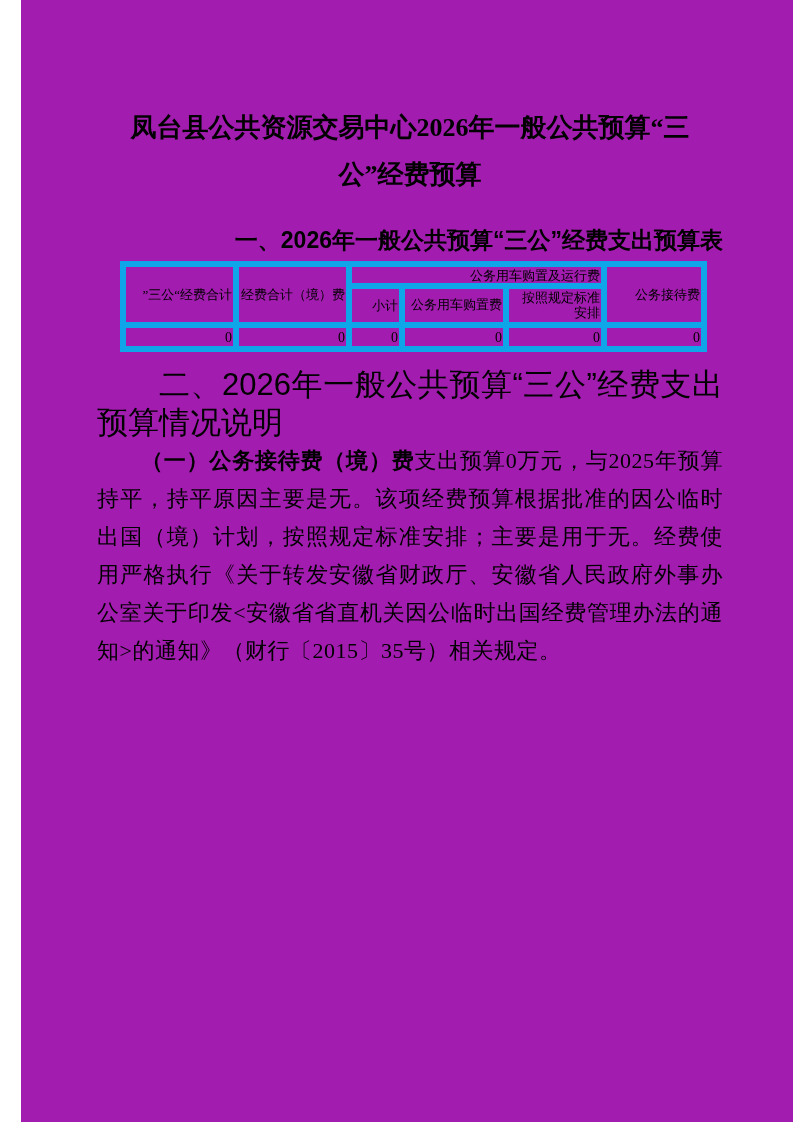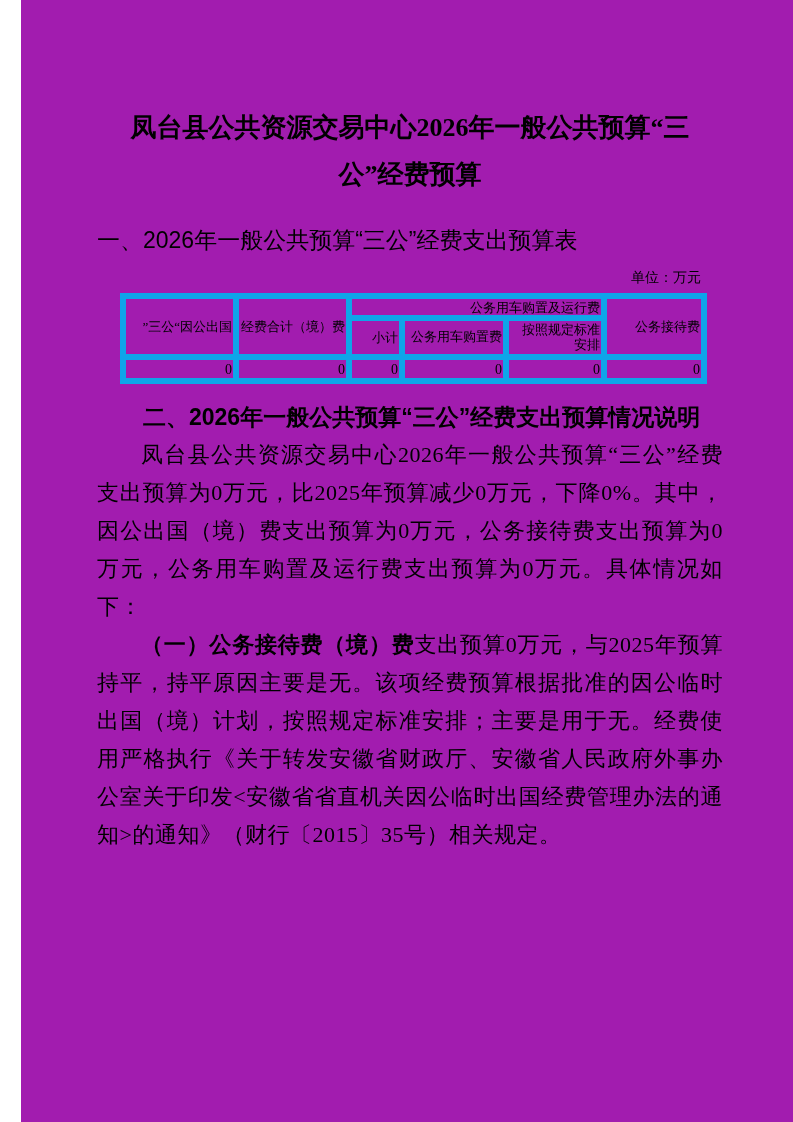--- a/index.html
+++ b/index.html
@@ -23,24 +23,24 @@
     max-width: 590px;
     margin: 0 auto;
     font-size: 26px;
     line-height: 47px;
     font-weight: bold;
     text-align: center;
   }
   .sec1-heading {
     margin: 27px 0 0 0;
     font-family: "Liberation Sans", "DejaVu Sans", sans-serif;
-    font-weight: normal;
+    font-weight: bold;
     font-size: 23px;
     line-height: 31px;
-    text-align: left;
+    text-align: right;
   }
   .unit-row {
     width: 604px;
     margin-top: 12px;
     text-align: right;
     font-size: 14px;
     line-height: 20px;
   }
   table.budget-table {
     border-collapse: collapse;
@@ -64,22 +64,22 @@
   .text-block {
     margin-top: 14px;
     font-size: 22px;
     line-height: 38px;
     letter-spacing: 0.5px;
     text-align: justify;
   }
   .sec2-heading {
     margin: 0;
     font-family: "Liberation Sans", "DejaVu Sans", sans-serif;
-    font-weight: bold;
-    font-size: 23px;
+    font-weight: normal;
+    font-size: 31px;
     line-height: 38px;
     letter-spacing: 0;
     text-indent: 2em;
     text-align: justify;
   }
   .para {
     margin: 0;
     text-indent: 2em;
   }
   .para .lead {
@@ -88,34 +88,33 @@
 </style>
 </head>
 <body>
 
 <div class="page">
 
   <h1 class="doc-title">凤台县公共资源交易中心2026年一般公共预算“三公”经费预算</h1>
 
   <h2 class="sec1-heading">一、2026年一般公共预算“三公”经费支出预算表</h2>
 
-  <div class="unit-row">单位：万元</div>
 
   <table class="budget-table">
     <colgroup>
       <col style="width:113px">
       <col style="width:113px">
       <col style="width:53px">
       <col style="width:104px">
       <col style="width:98px">
       <col style="width:100px">
     </colgroup>
     <tbody>
       <tr class="row-band">
-        <td rowspan="2">”三公“因公出国</td>
+        <td rowspan="2">”三公“经费合计</td>
         <td rowspan="2">经费合计（境）费</td>
         <td colspan="3" class="band-cell">公务用车购置及运行费</td>
         <td rowspan="2">公务接待费</td>
       </tr>
       <tr class="row-sub">
         <td>小计</td>
         <td class="squeeze">公务用车购置费</td>
         <td class="squeeze">按照规定标准安排</td>
       </tr>
       <tr class="row-values">
@@ -125,19 +124,18 @@
         <td>0</td>
         <td>0</td>
         <td>0</td>
       </tr>
     </tbody>
   </table>
 
   <div class="text-block">
     <p class="sec2-heading">二、2026年一般公共预算“三公”经费支出预算情况说明</p>
 
-    <p class="para"><span class="lead"></span><span>凤台县公共资源交易中心2026年一般公共预算“三公”经费支出预算为0万元，比2025年预算减少0万元，下降0%。其中，因公出国（境）费支出预算为0万元，公务接待费支出预算为0万元，公务用车购置及运行费支出预算为0万元。具体情况如下：</span></p>
 
     <p class="para"><span class="lead">（一）公务接待费（境）费</span><span>支出预算0万元，与2025年预算持平，持平原因主要是无。该项经费预算根据批准的因公临时出国（境）计划，按照规定标准安排；主要是用于无。经费使用严格执行《关于转发安徽省财政厅、安徽省人民政府外事办公室关于印发&lt;安徽省省直机关因公临时出国经费管理办法的通知&gt;的通知》（财行〔2015〕35号）相关规定。</span></p>
 
   </div>
 
 </div>
 
 </body></html>

